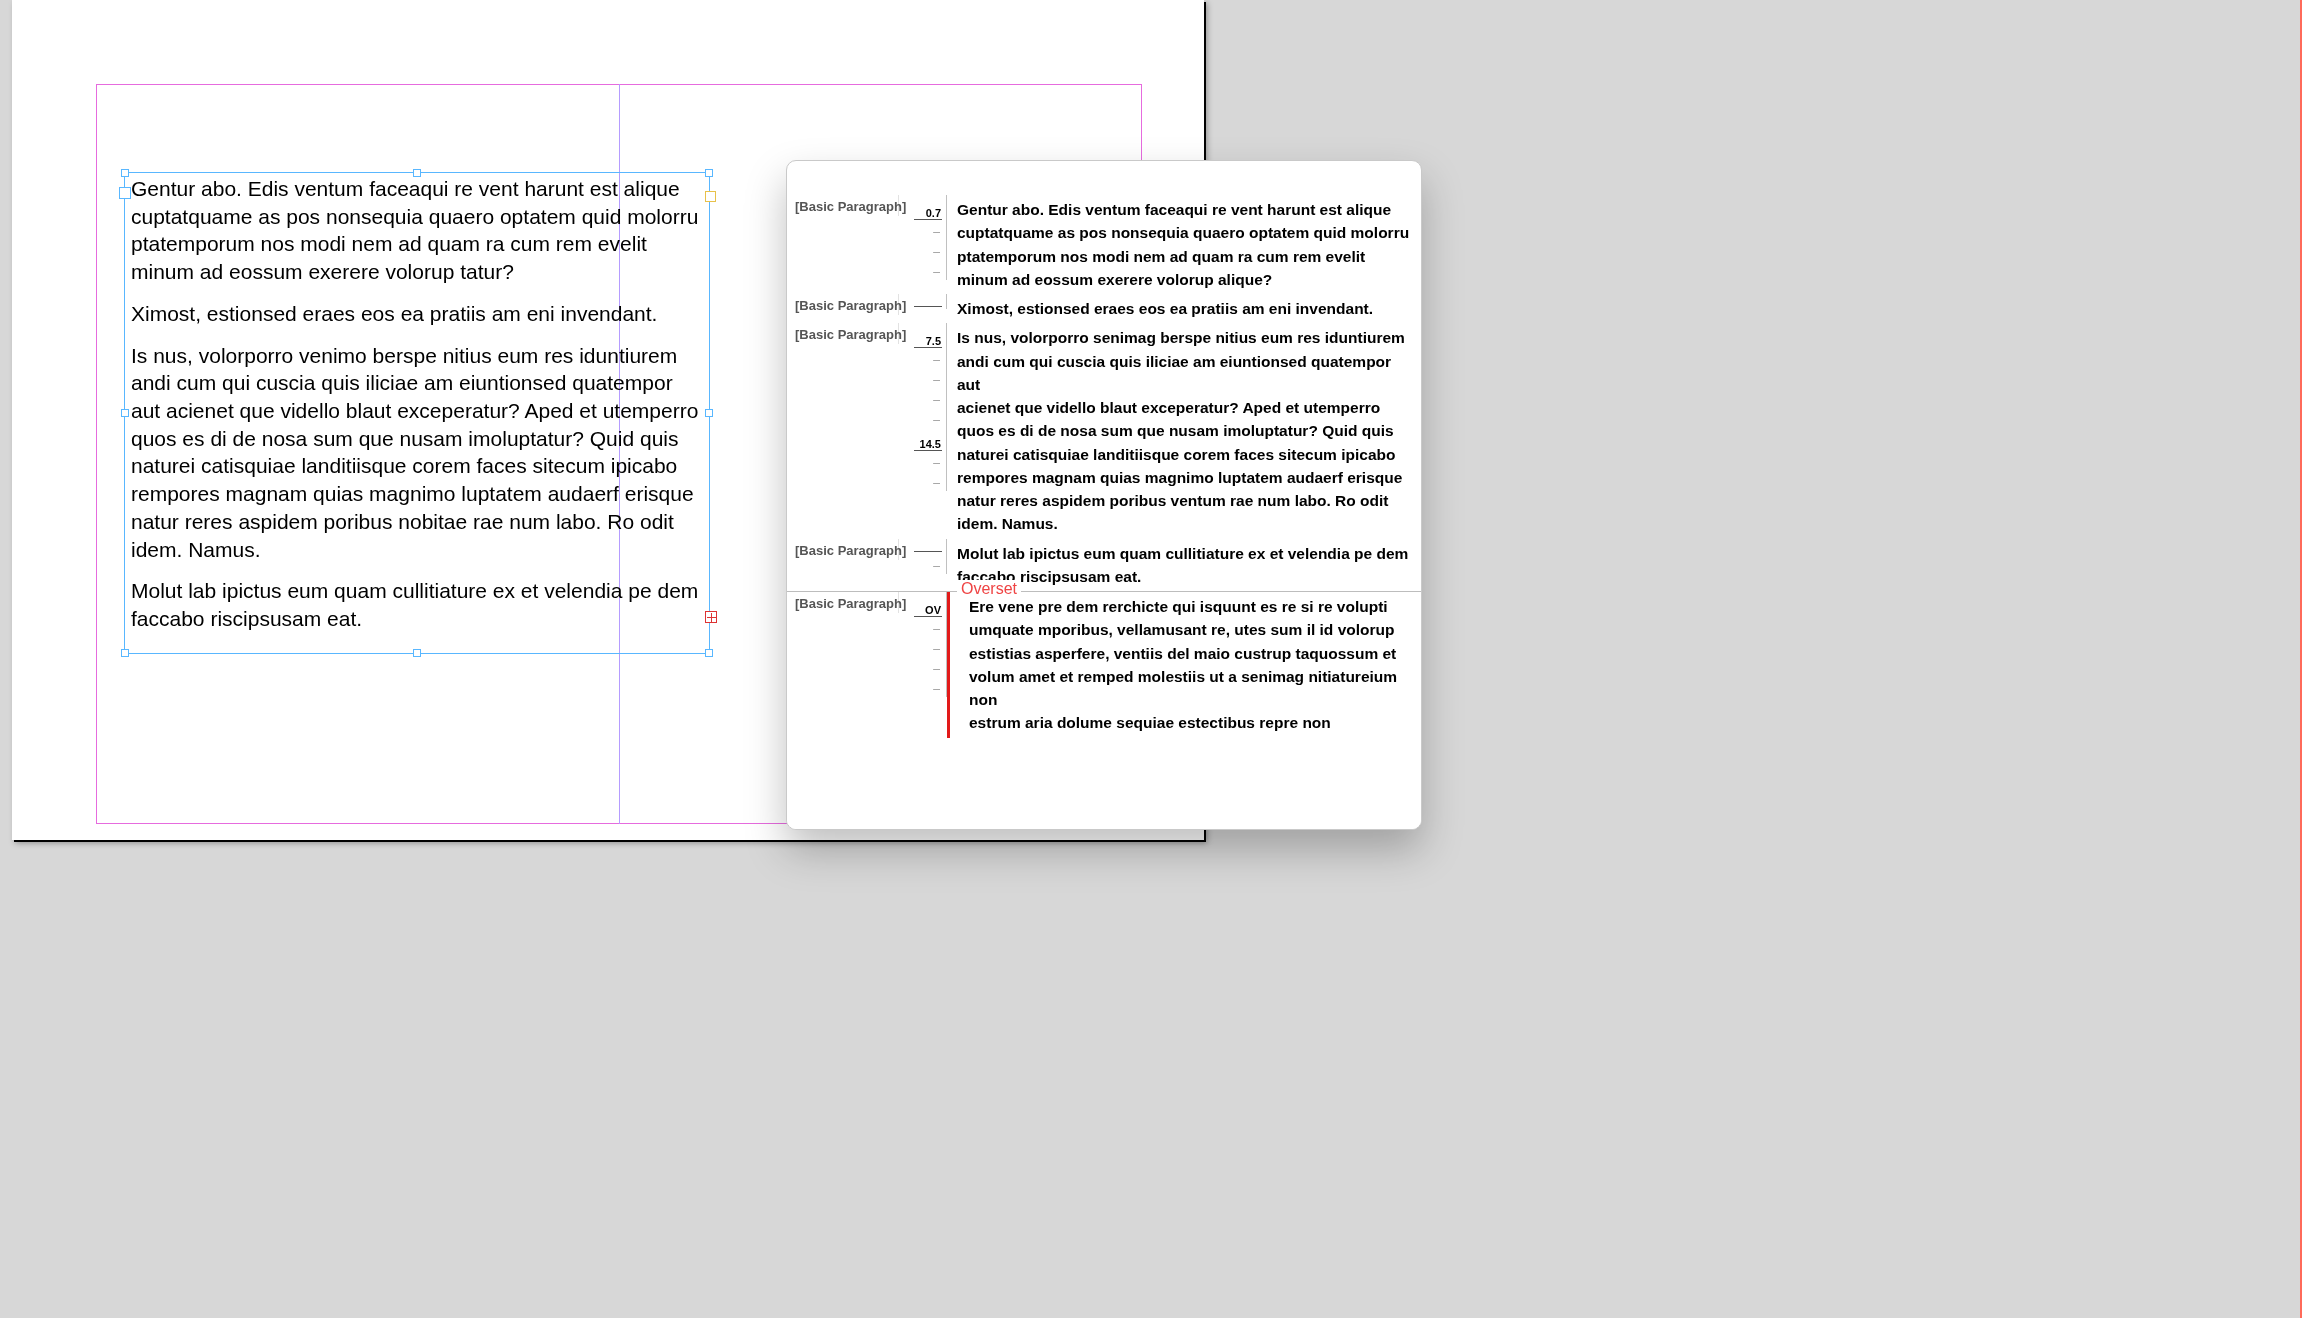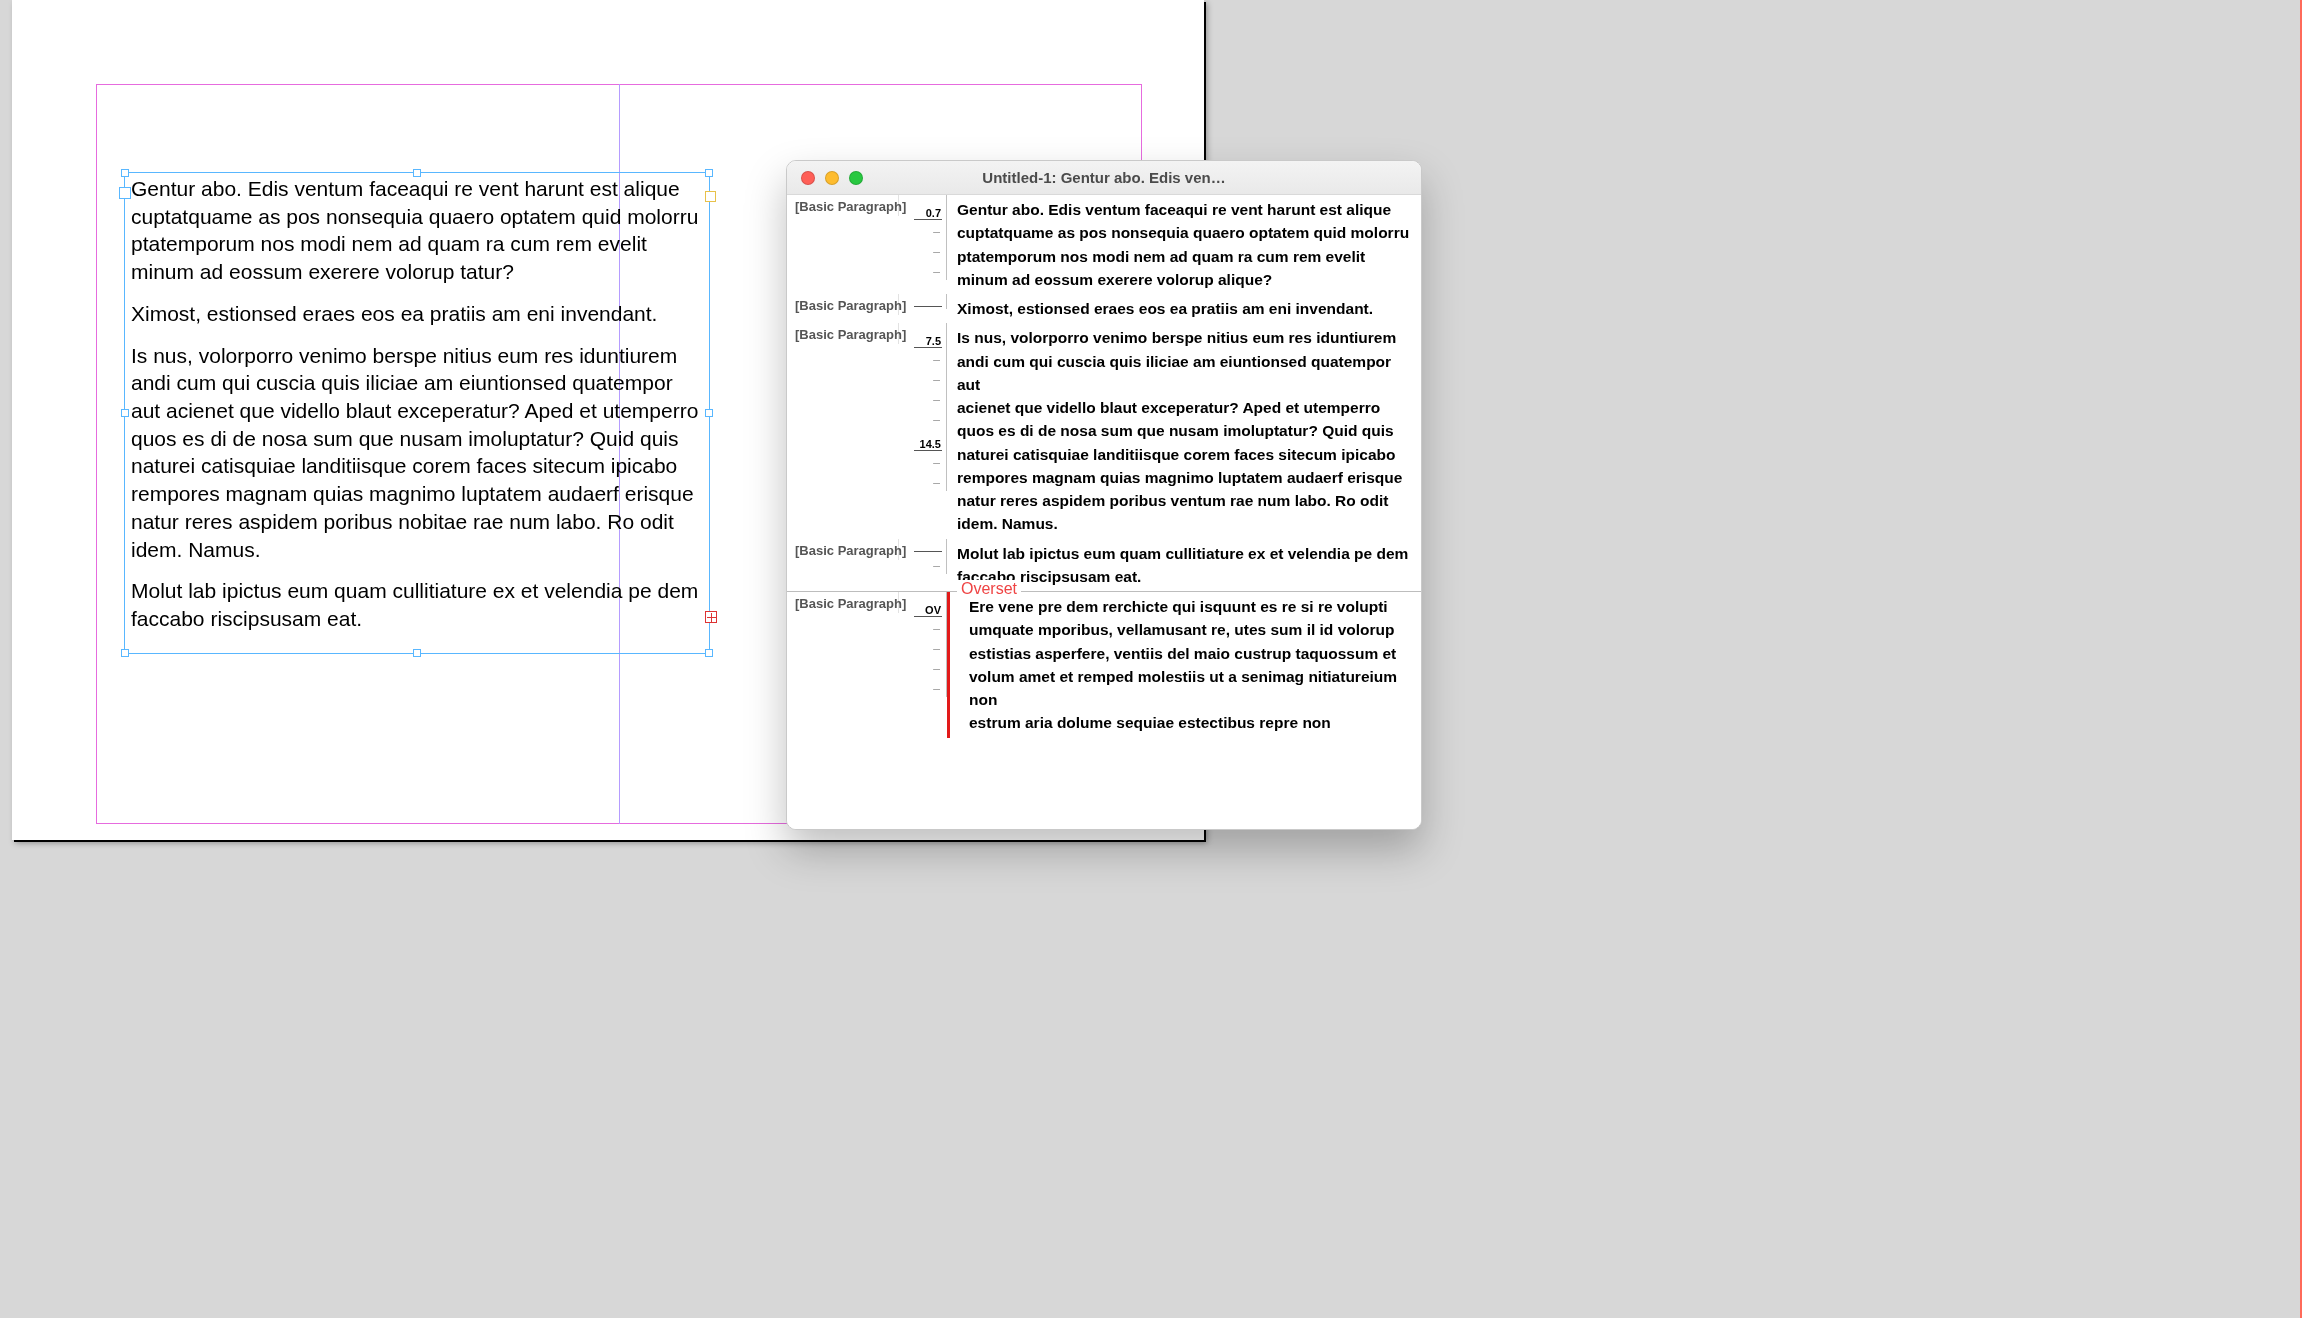--- a/index.html
+++ b/index.html
@@ -246,28 +246,20 @@
       <span class="handle h-bm"></span>
       <span class="handle h-br"></span>
       <span class="port in"></span>
       <span class="port link-in"></span>
       <span class="port out"></span>
     </div>
   </div>
 </div>
 
 <div class="story-window">
-  <div class="titlebar">
-    <div class="traffic">
-      <span class="dot red"></span>
-      <span class="dot yellow"></span>
-      <span class="dot green"></span>
-    </div>
-    <div class="win-title">Untitled-1: Gentur abo. Edis ven…</div>
-  </div>
 
   <div class="story-body" id="story-body">
 
   <div class="story-row">
         <div class="style-col">[Basic Paragraph]</div>
         <div class="info-col"><span class="val">0.7</span><br><span class="cont-mark"></span><span class="cont-mark"></span><span class="cont-mark"></span></div>
         <div class="text-col">
           <span class="line">Gentur abo. Edis ventum faceaqui re vent harunt est alique</span>
           <span class="line">cuptatquame as pos nonsequia quaero optatem quid molorru</span>
           <span class="line">ptatemporum nos modi nem ad quam ra cum rem evelit</span>
@@ -278,21 +270,21 @@
         <div class="style-col">[Basic Paragraph]</div>
         <div class="info-col"><span class="val"></span><br></div>
         <div class="text-col">
           <span class="line">Ximost, estionsed eraes eos ea pratiis am eni invendant.</span>
         </div>
       </div>
       <div class="story-row">
         <div class="style-col">[Basic Paragraph]</div>
         <div class="info-col"><span class="val">7.5</span><br><span class="cont-mark"></span><span class="cont-mark"></span><span class="cont-mark"></span><span class="cont-mark"></span><span class="val">14.5</span><br><span class="cont-mark"></span><span class="cont-mark"></span></div>
         <div class="text-col">
-          <span class="line">Is nus, volorporro venimo berspe nitius eum res iduntiurem</span>
+          <span class="line">Is nus, volorporro senimag berspe nitius eum res iduntiurem</span>
           <span class="line">andi cum qui cuscia quis iliciae am eiuntionsed quatempor aut</span>
           <span class="line">acienet que vidello blaut exceperatur? Aped et utemperro</span>
           <span class="line">quos es di de nosa sum que nusam imoluptatur? Quid quis</span>
           <span class="line">naturei catisquiae landitiisque corem faces sitecum ipicabo</span>
           <span class="line">rempores magnam quias magnimo luptatem audaerf erisque</span>
           <span class="line">natur reres aspidem poribus ventum rae num labo. Ro odit</span>
           <span class="line">idem. Namus.</span>
         </div>
       </div>
       <div class="story-row">

